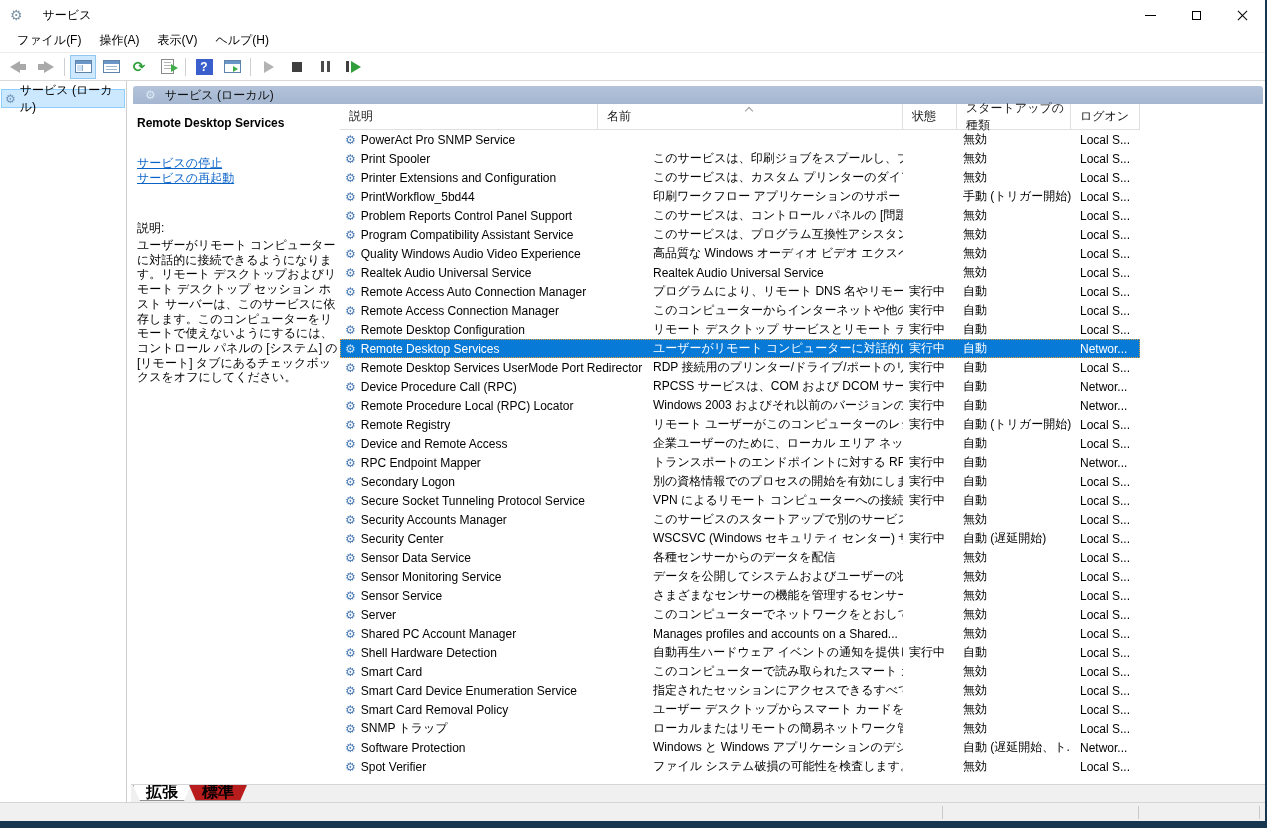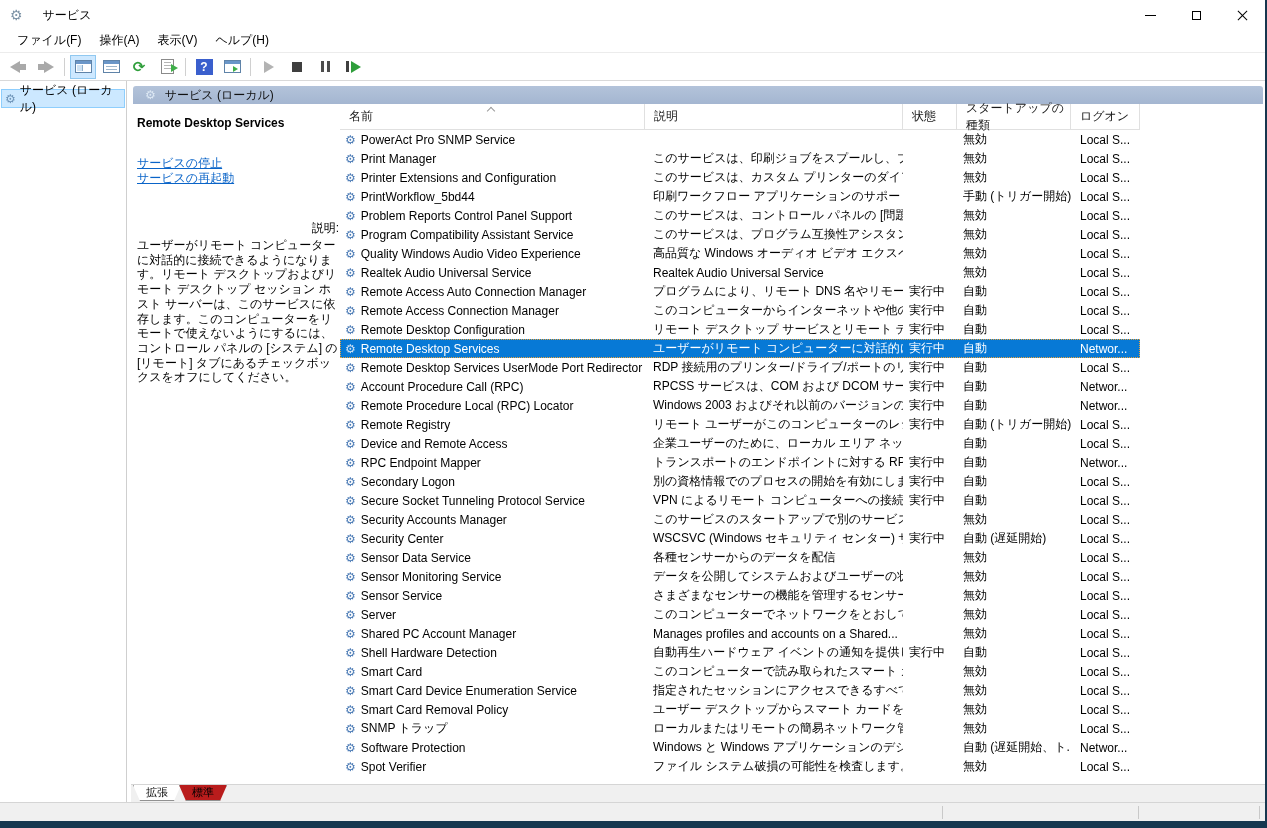--- a/index.html
+++ b/index.html
@@ -62,21 +62,21 @@
   .right-pane { position:absolute; left:131px; top:81px; width:1134px; height:721px; background:#fff; }
   .banner { position:absolute; left:2px; top:5px; right:2px; height:18px; background:linear-gradient(#b3c3da,#a4b6d1); display:flex; align-items:center; border-radius:3px 3px 0 0; }
   .banner .gear { margin-left:12px; font-size:12px; color:#dde8f4; }
   .banner .btitle { margin-left:9px; font-size:12px; color:#111; }
 
   
   .detail { position:absolute; left:6px; top:23px; width:202px; }
   .svc-title { font-weight:bold; font-size:12px; margin-top:12px; }
   .svc-links { margin-top:26px; line-height:15px; }
   .svc-links a { color:#0a64c8; text-decoration:underline; display:block; }
-  .svc-desc-label { margin-top:34px;text-align:right; }
+  .svc-desc-label { margin-top:34px; }
   .svc-desc { margin-top:1px; line-height:14.7px; }
 
   
   .list { position:absolute; left:209px; top:23px; width:925px; height:679px; background:#fff; }
   .lheader { position:absolute; left:0; top:0; height:26px; display:flex; border-bottom:1px solid #e0e0e0; }
   .hcell { position:relative; display:flex; align-items:center; border-right:1px solid #e0e0e0; padding-left:9px; color:#1a1a1a; }
   .sort-chevron { position:absolute; left:148px; top:2px; width:6px; height:6px; }
   .sort-chevron::before { content:""; position:absolute; left:0; top:2px; width:5px; height:5px; border-left:1px solid #9a9a9a; border-top:1px solid #9a9a9a; transform:rotate(45deg); }
   .rows { position:absolute; left:0; top:26px; width:800px; }
   .row { height:19px; display:grid; grid-template-columns:305px 258px 54px 114px 69px; align-items:center; white-space:nowrap; }
@@ -85,21 +85,21 @@
   .cell-name .gear { font-size:12px; color:#4a7ab5; margin-right:5px; flex:none; }
   .cell-desc { padding-left:8px; }
   .cell-status { padding-left:6px; }
   .cell-startup { padding-left:6px; }
   .cell-logon { padding-left:9px; }
   .row.selected { background:#0779d6; color:#fff; outline:1px dotted #e8a33d; outline-offset:-1px; }
   .row.selected .gear { color:#cfe2f4; }
 
   
   .tabstrip { position:absolute; left:0; bottom:0; right:0; height:18px; background:#f0f0f0; border-top:1px solid #d5d5d5; display:flex; padding-left:2px; }
-  .tab { height:16px; padding:0 12px; display:flex; align-items:center; font-size:11px; border:1px solid #919191; border-top:none; clip-path:polygon(0 0,100% 0,calc(100% - 7px) 100%,7px 100%); position:relative; }
+  .tab { height:16px; padding:0 12px; display:flex; align-items:center; font-size:16px; border:1px solid #919191; border-top:none; clip-path:polygon(0 0,100% 0,calc(100% - 7px) 100%,7px 100%); position:relative;font-weight:bold; }
   .tab.active { background:#fff; } .tab.inactive { background:#b91c1c; margin-left:-2px; }
 
   
   .statusbar { position:absolute; left:0; top:802px; width:1265px; height:19px; background:#f0f0f0; border-top:1px solid #d5d5d5; }
   .sdiv { position:absolute; top:3px; width:1px; height:13px; background:#c9c9c9; }
 
   .gear-glyph { line-height:1; }
 </style>
 </head>
 <body>
@@ -197,27 +197,27 @@
       <div class="svc-links">
         <a href="#">サービスの停止</a>
         <a href="#">サービスの再起動</a>
       </div>
       <div class="svc-desc-label">説明:</div>
       <div class="svc-desc">ユーザーがリモート コンピューターに対話的に接続できるようになります。リモート デスクトップおよびリモート デスクトップ セッション ホスト サーバーは、このサービスに依存します。このコンピューターをリモートで使えないようにするには、コントロール パネルの [システム] の [リモート] タブにあるチェックボックスをオフにしてください。</div>
     </div>
 
     <div class="list">
       <div class="lheader">
+        <div class="hcell" style="width:258px">
+            <span>説明</span>
+          </div>
         <div class="hcell" style="width:305px">
           <span>名前</span>
           <span class="sort-chevron"></span>
         </div>
-        <div class="hcell" style="width:258px">
-            <span>説明</span>
-          </div>
         <div class="hcell" style="width:54px">
             <span>状態</span>
           </div>
         <div class="hcell" style="width:114px">
             <span>スタートアップの種類</span>
           </div>
         <div class="hcell" style="width:69px">
             <span>ログオン</span>
           </div>
       </div>
@@ -228,21 +228,21 @@
               <span>PowerAct Pro SNMP Service</span>
             </div>
             <div class="cell-desc"></div>
             <div class="cell-status"></div>
             <div class="cell-startup">無効</div>
             <div class="cell-logon">Local S...</div>
           </div>
           <div class="row">
             <div class="cell-name">
               <span class="gear gear-glyph">⚙</span>
-              <span>Print Manager</span>
+              <span>Print Spooler</span>
             </div>
             <div class="cell-desc">このサービスは、印刷ジョブをスプールし、プリンターと...</div>
             <div class="cell-status"></div>
             <div class="cell-startup">無効</div>
             <div class="cell-logon">Local S...</div>
           </div>
           <div class="row">
             <div class="cell-name">
               <span class="gear gear-glyph">⚙</span>
               <span>Printer Extensions and Configuration</span>
@@ -348,21 +348,21 @@
               <span>Remote Desktop Services UserMode Port Redirector</span>
             </div>
             <div class="cell-desc">RDP 接続用のプリンター/ドライブ/ポートのリダイレ...</div>
             <div class="cell-status">実行中</div>
             <div class="cell-startup">自動</div>
             <div class="cell-logon">Local S...</div>
           </div>
           <div class="row">
             <div class="cell-name">
               <span class="gear gear-glyph">⚙</span>
-              <span>Account Procedure Call (RPC)</span>
+              <span>Device Procedure Call (RPC)</span>
             </div>
             <div class="cell-desc">RPCSS サービスは、COM および DCOM サーバーの...</div>
             <div class="cell-status">実行中</div>
             <div class="cell-startup">自動</div>
             <div class="cell-logon">Networ...</div>
           </div>
           <div class="row">
             <div class="cell-name">
               <span class="gear gear-glyph">⚙</span>
               <span>Remote Procedure Local (RPC) Locator</span>

